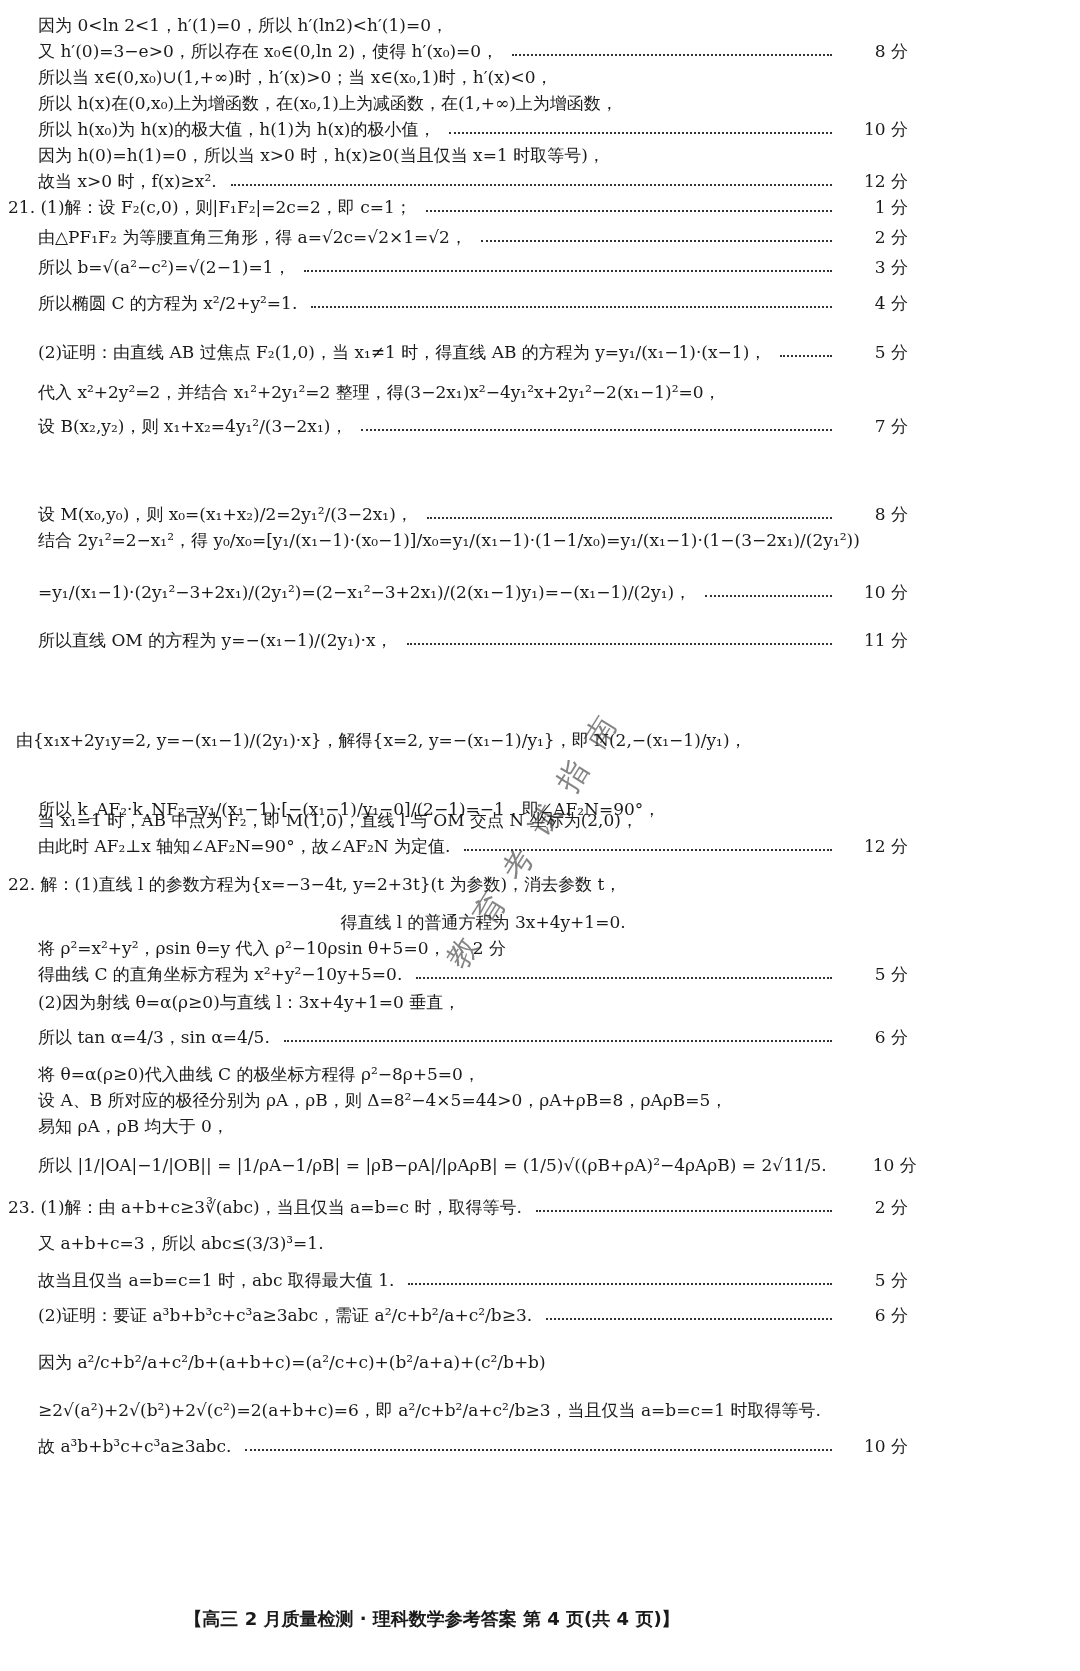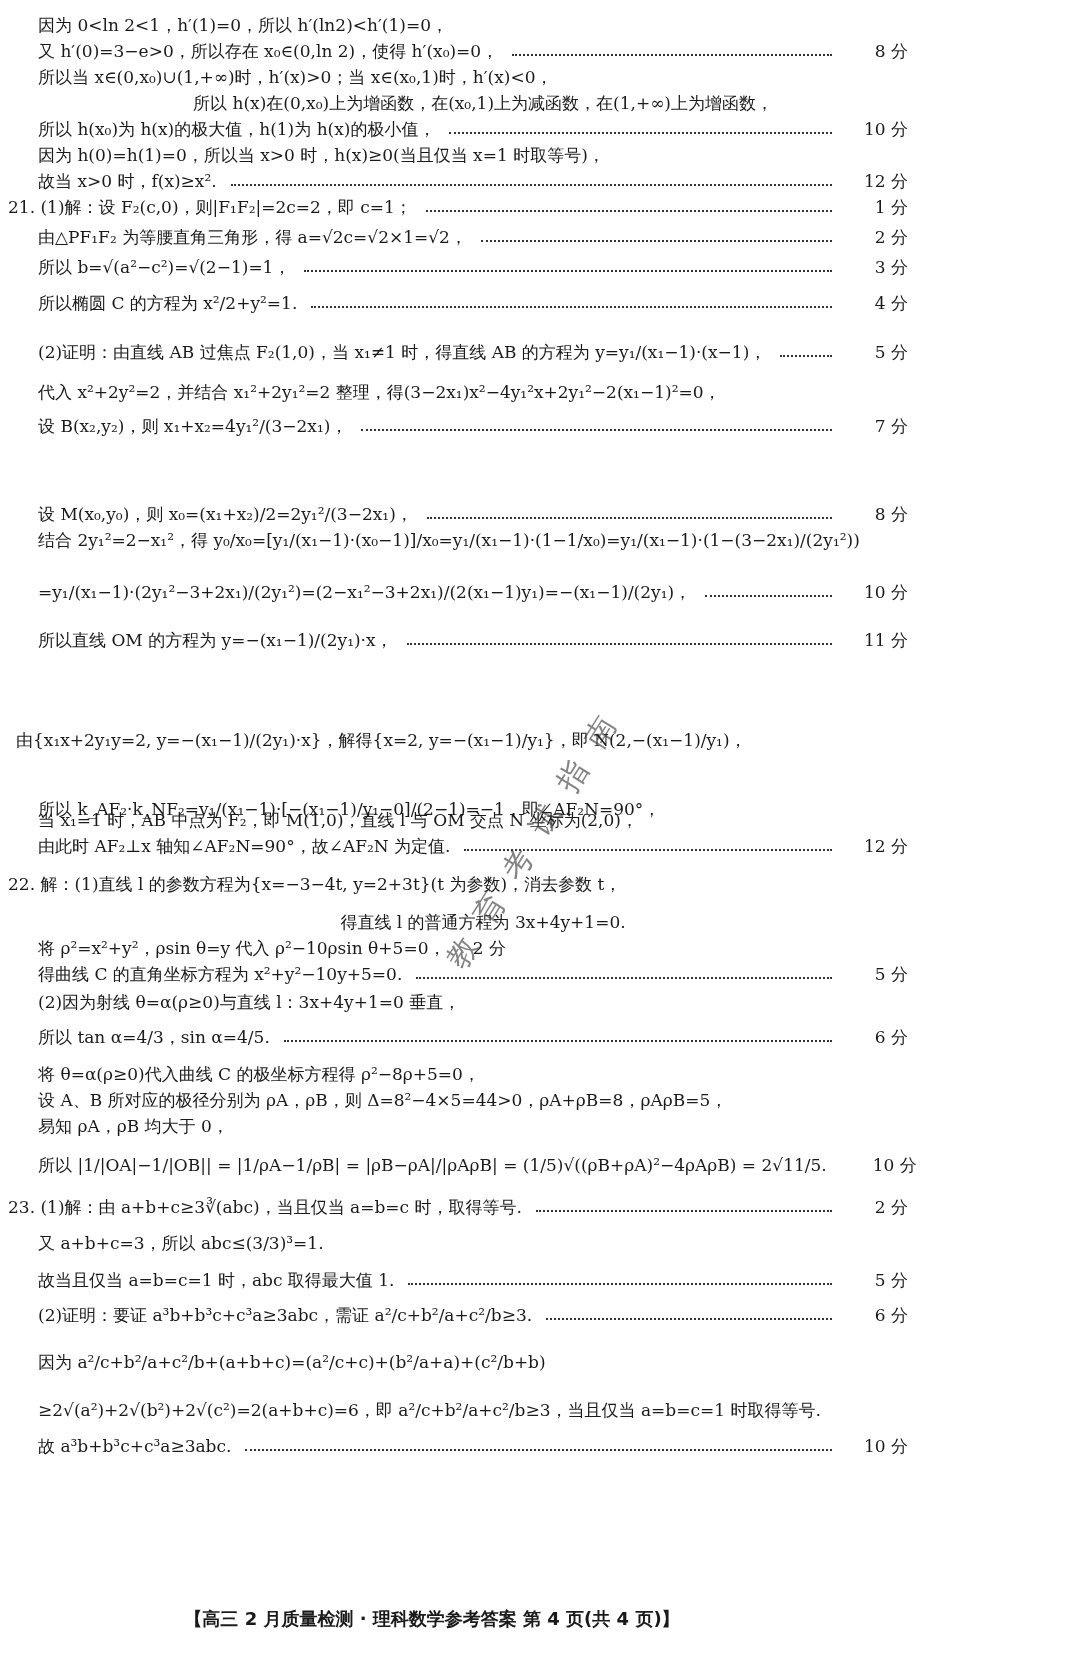--- a/index.html
+++ b/index.html
@@ -21,21 +21,21 @@
       <span class="txt">因为 0&lt;ln 2&lt;1，h′(1)=0，所以 h′(ln2)&lt;h′(1)=0，</span>
     </div>
     <div class="line" style="top: 40px; padding-left: 38px; box-sizing: border-box;">
       <span class="txt">又 h′(0)=3−e&gt;0，所以存在 x₀∈(0,ln 2)，使得 h′(x₀)=0，</span>
       <span class="lead"></span>
       <span class="score">8 分</span>
     </div>
     <div class="line" style="top: 66px; padding-left: 38px; box-sizing: border-box;">
       <span class="txt">所以当 x∈(0,x₀)∪(1,+∞)时，h′(x)&gt;0；当 x∈(x₀,1)时，h′(x)&lt;0，</span>
     </div>
-    <div class="line" style="top: 92px; padding-left: 38px; box-sizing: border-box; justify-content: center;">
+    <div class="line" style="top: 92px; padding-left: 38px; box-sizing: border-box;">
       <span class="txt">所以 h(x)在(0,x₀)上为增函数，在(x₀,1)上为减函数，在(1,+∞)上为增函数，</span>
     </div>
     <div class="line" style="top: 118px; padding-left: 38px; box-sizing: border-box;">
       <span class="txt">所以 h(x₀)为 h(x)的极大值，h(1)为 h(x)的极小值，</span>
       <span class="lead"></span>
       <span class="score">10 分</span>
     </div>
     <div class="line" style="top: 144px; padding-left: 38px; box-sizing: border-box;">
       <span class="txt">因为 h(0)=h(1)=0，所以当 x&gt;0 时，h(x)≥0(当且仅当 x=1 时取等号)，</span>
     </div>

